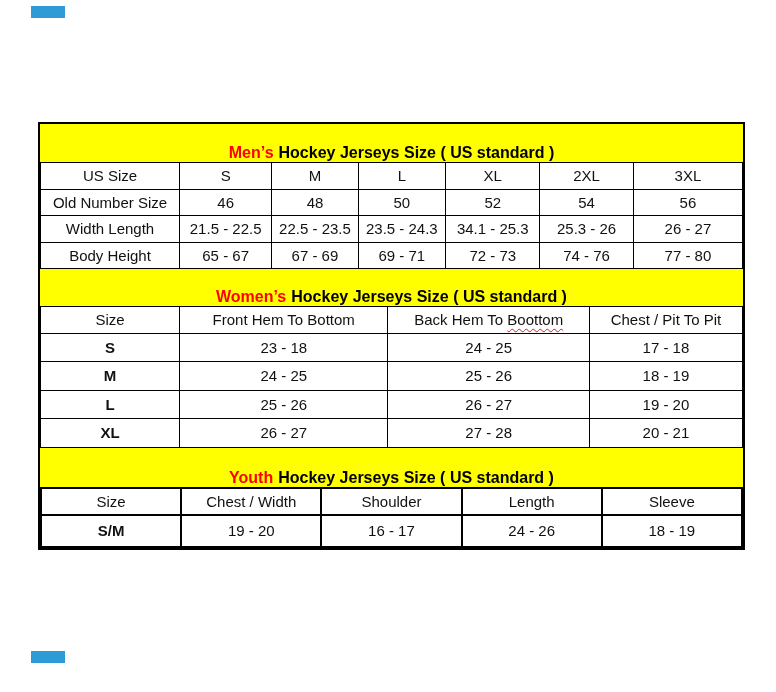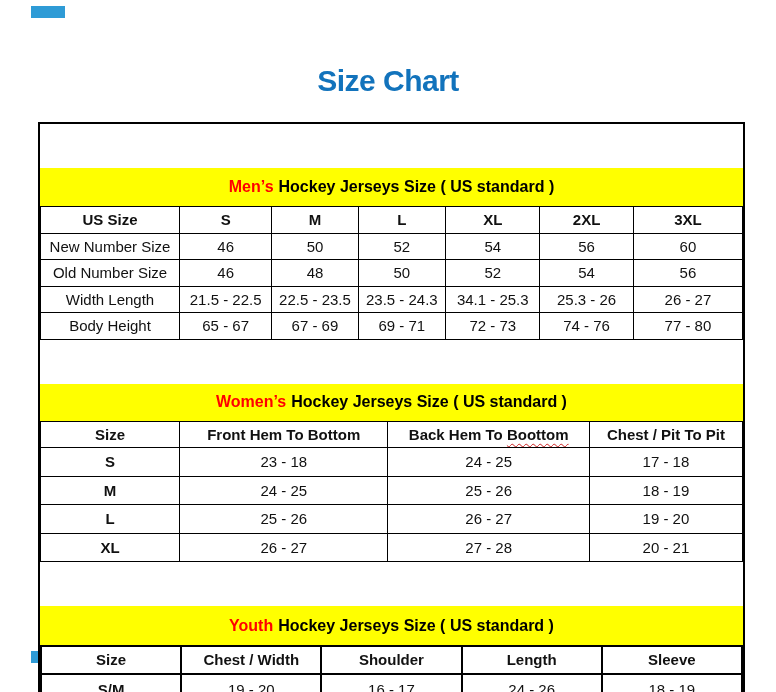--- a/index.html
+++ b/index.html
@@ -37,67 +37,65 @@
     left: 38px;
     top: 122px;
     width: 707px;
     border: 2px solid var(--border, #000);
     box-sizing: border-box;
     background: #fff;
   }
   .band {
     background: var(--band_background, #ffff00);
     display: flex;
-    align-items: center;
+    align-items: flex-end;
     justify-content: center;
     font-weight: bold;
     font-size: 16px;
     color: #000;
-    margin-top: 44px;
   }
   .section-mens  .band { height: 38px; }
   .section-womens .band { height: 37px; }
   .section-youth .band { height: 39px; }
   .band .accent { color: var(--accent, #ff0000); margin-right: 5px; }
   table {
     width: 100%;
     border-collapse: collapse;
     table-layout: fixed;
   }
   th, td {
     border: 1.5px solid var(--border, #000);
     text-align: center;
     vertical-align: middle;
     padding: 0;
     font-size: 15px;
     color: #111;
     overflow: hidden;
     white-space: nowrap;
   }
-  thead th { font-weight: bold; }
+  thead th { font-weight: normal; }
   .row-label { font-weight: normal; }
   .row-label.bold { font-weight: bold; }
   .section-mens   th, .section-mens   td { height: 25.5px; }
   .section-womens th, .section-womens td { height: 27.5px; }
   .section-youth  th, .section-youth  td { height: 29.5px; border-width: 2px; }
   .section-mens thead th, .section-womens thead th, .section-youth thead th { height: 25.5px; }
   .wavy {
     text-decoration: underline wavy #cc2222;
     text-decoration-thickness: 1px;
     text-underline-offset: 3px;
   }
 </style>
 </head>
 <body>
 
 <div class="page">
   <div class="blue-marker top"></div>
   <div class="blue-marker bottom"></div>
 
-  <div class="page-title">Size Chart</div>
 
   <div class="chart-wrap">
 
     <section class="size-section section-mens">
       <div class="band">
         <span class="accent">Men’s</span>
         <span>Hockey Jerseys Size ( US standard )</span>
       </div>
       <table>
         <colgroup>
@@ -115,29 +113,20 @@
               <th>S</th>
               <th>M</th>
               <th>L</th>
               <th>XL</th>
               <th>2XL</th>
               <th>3XL</th>
             </tr>
           </thead>
         <tbody>
             <tr>
-              <th class="row-label">New Number Size</th>
-              <td>46</td>
-              <td>50</td>
-              <td>52</td>
-              <td>54</td>
-              <td>56</td>
-              <td>60</td>
-            </tr>
-            <tr>
               <th class="row-label">Old Number Size</th>
               <td>46</td>
               <td>48</td>
               <td>50</td>
               <td>52</td>
               <td>54</td>
               <td>56</td>
             </tr>
             <tr>
               <th class="row-label">Width Length</th>

